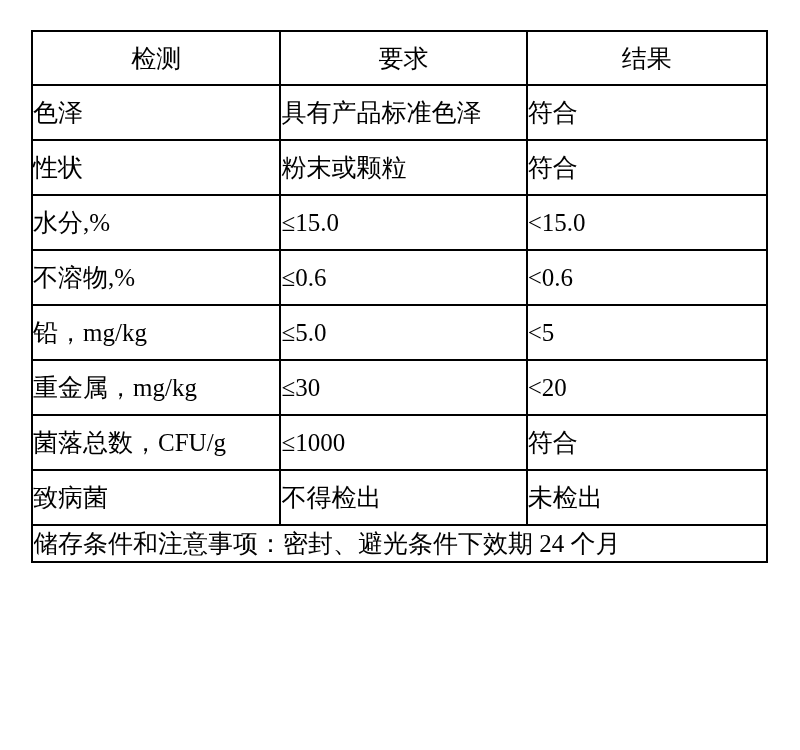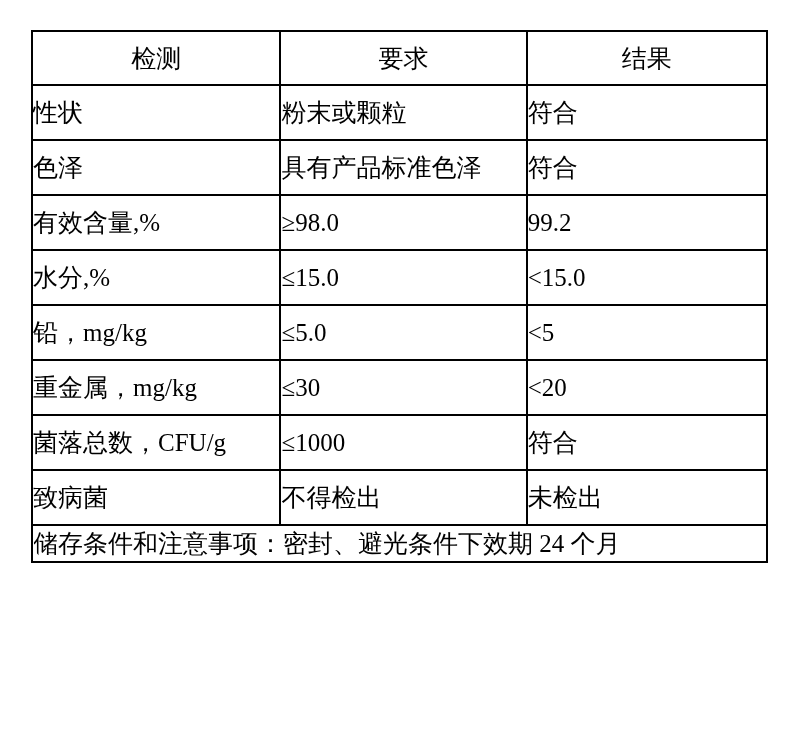--- a/index.html
+++ b/index.html
@@ -55,38 +55,38 @@
     </colgroup>
     <thead>
       <tr class="hdr">
         <th>检测</th>
         <th>要求</th>
         <th>结果</th>
       </tr>
     </thead>
     <tbody>
       <tr class="row">
+        <td>色泽</td>
+        <td>具有产品标准色泽</td>
+        <td>符合</td>
+      </tr>
+      <tr class="row">
         <td>性状</td>
         <td>粉末或颗粒</td>
         <td>符合</td>
       </tr>
       <tr class="row">
-        <td>色泽</td>
-        <td>具有产品标准色泽</td>
-        <td>符合</td>
-      </tr>
-      <tr class="row">
-        <td>有效含量,%</td>
-        <td>≥98.0</td>
-        <td>99.2</td>
-      </tr>
-      <tr class="row">
         <td>水分,%</td>
         <td>≤15.0</td>
         <td>&lt;15.0</td>
+      </tr>
+      <tr class="row">
+        <td>不溶物,%</td>
+        <td>≤0.6</td>
+        <td>&lt;0.6</td>
       </tr>
       <tr class="row">
         <td>铅，mg/kg</td>
         <td>≤5.0</td>
         <td>&lt;5</td>
       </tr>
       <tr class="row">
         <td>重金属，mg/kg</td>
         <td>≤30</td>
         <td>&lt;20</td>

